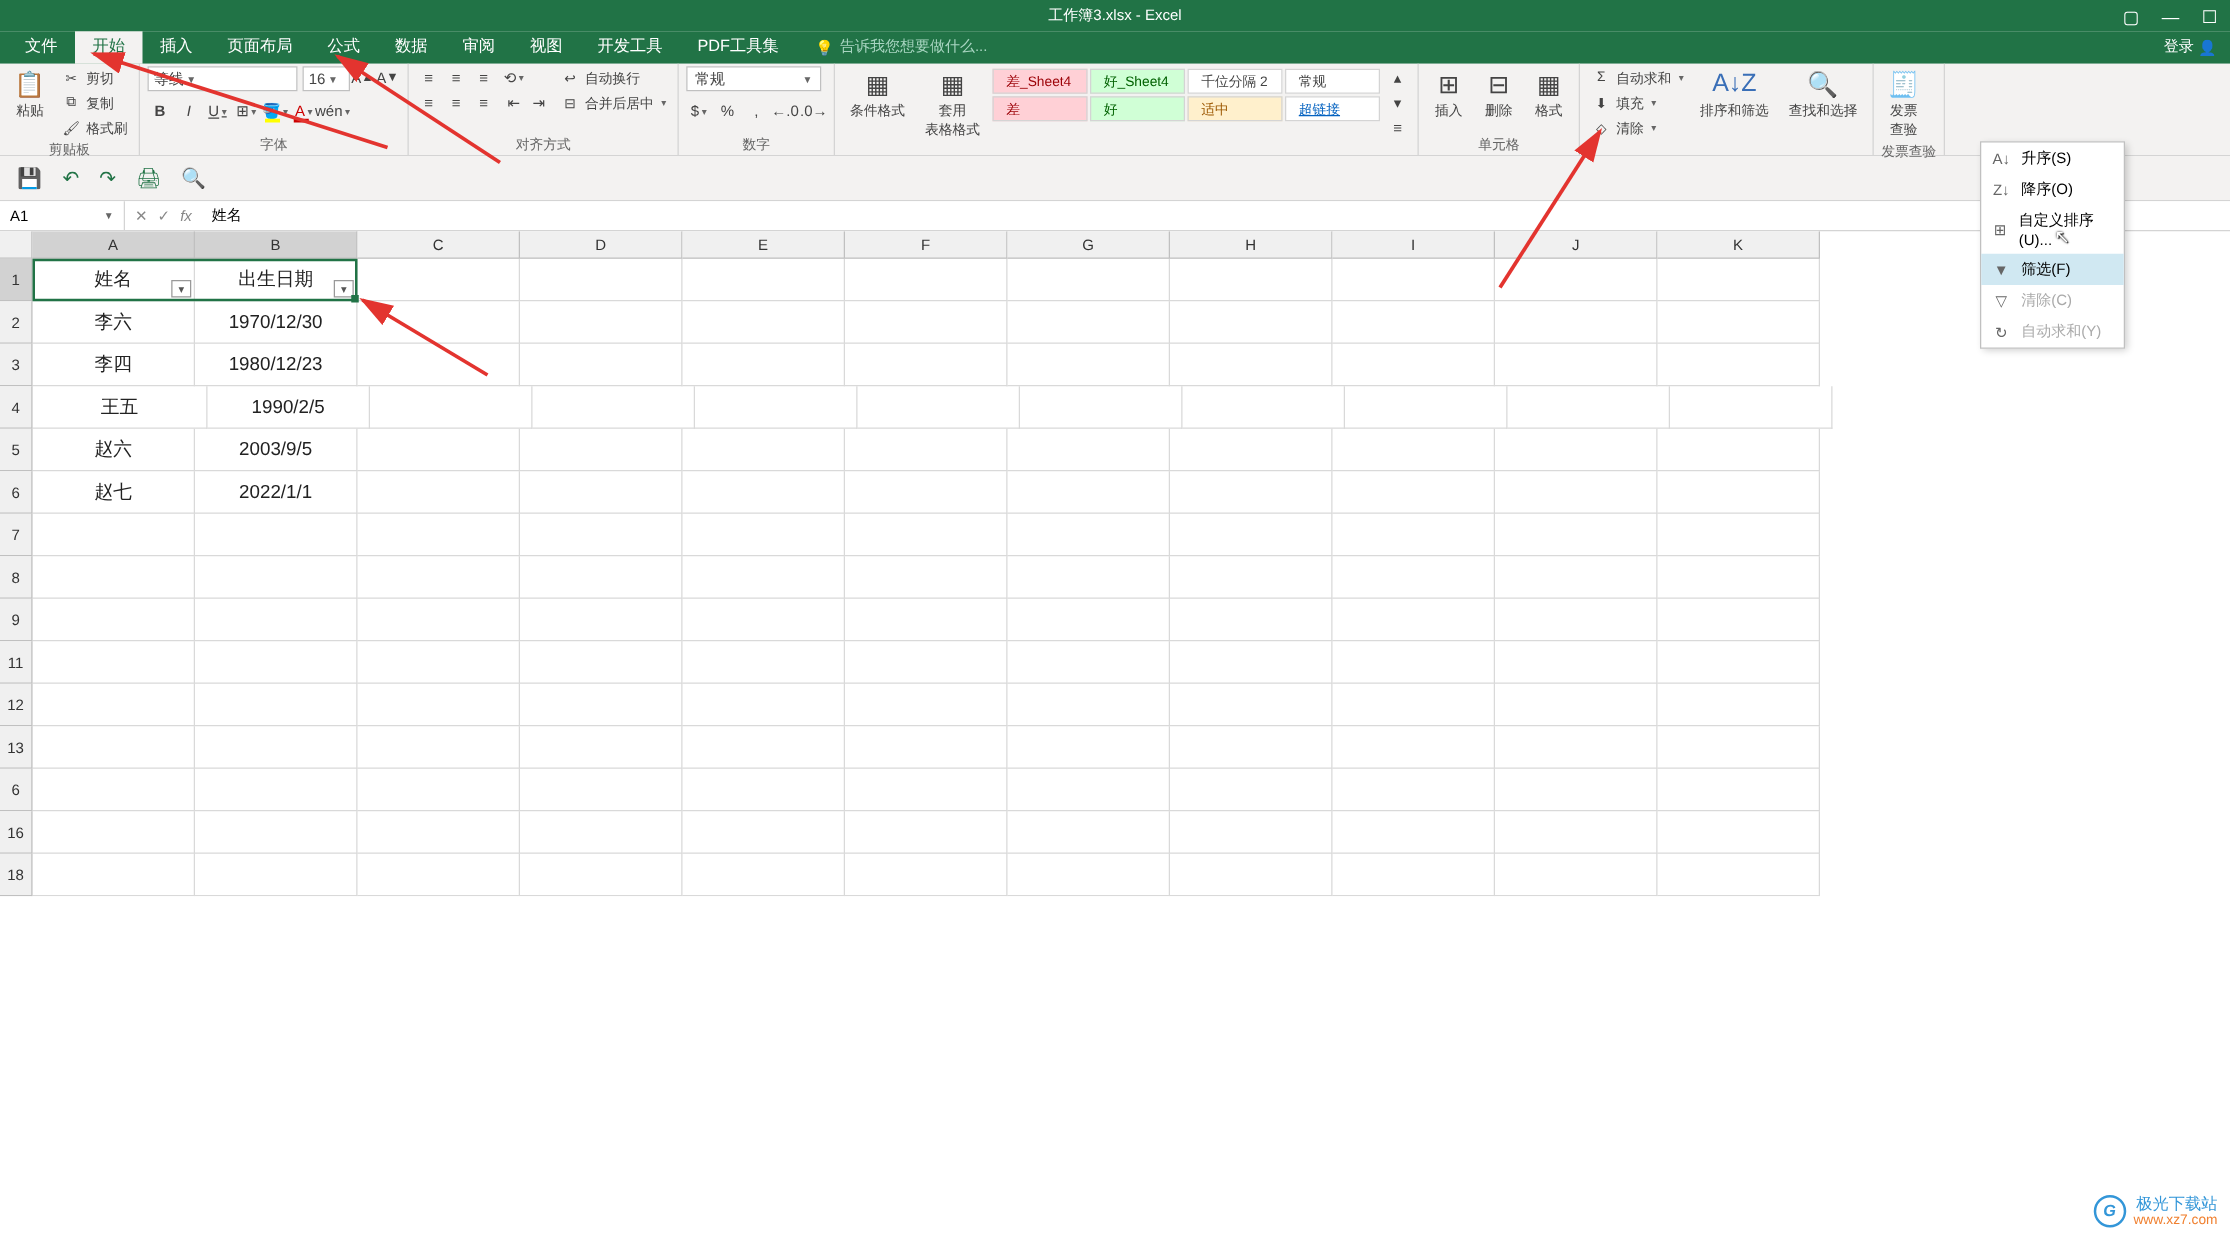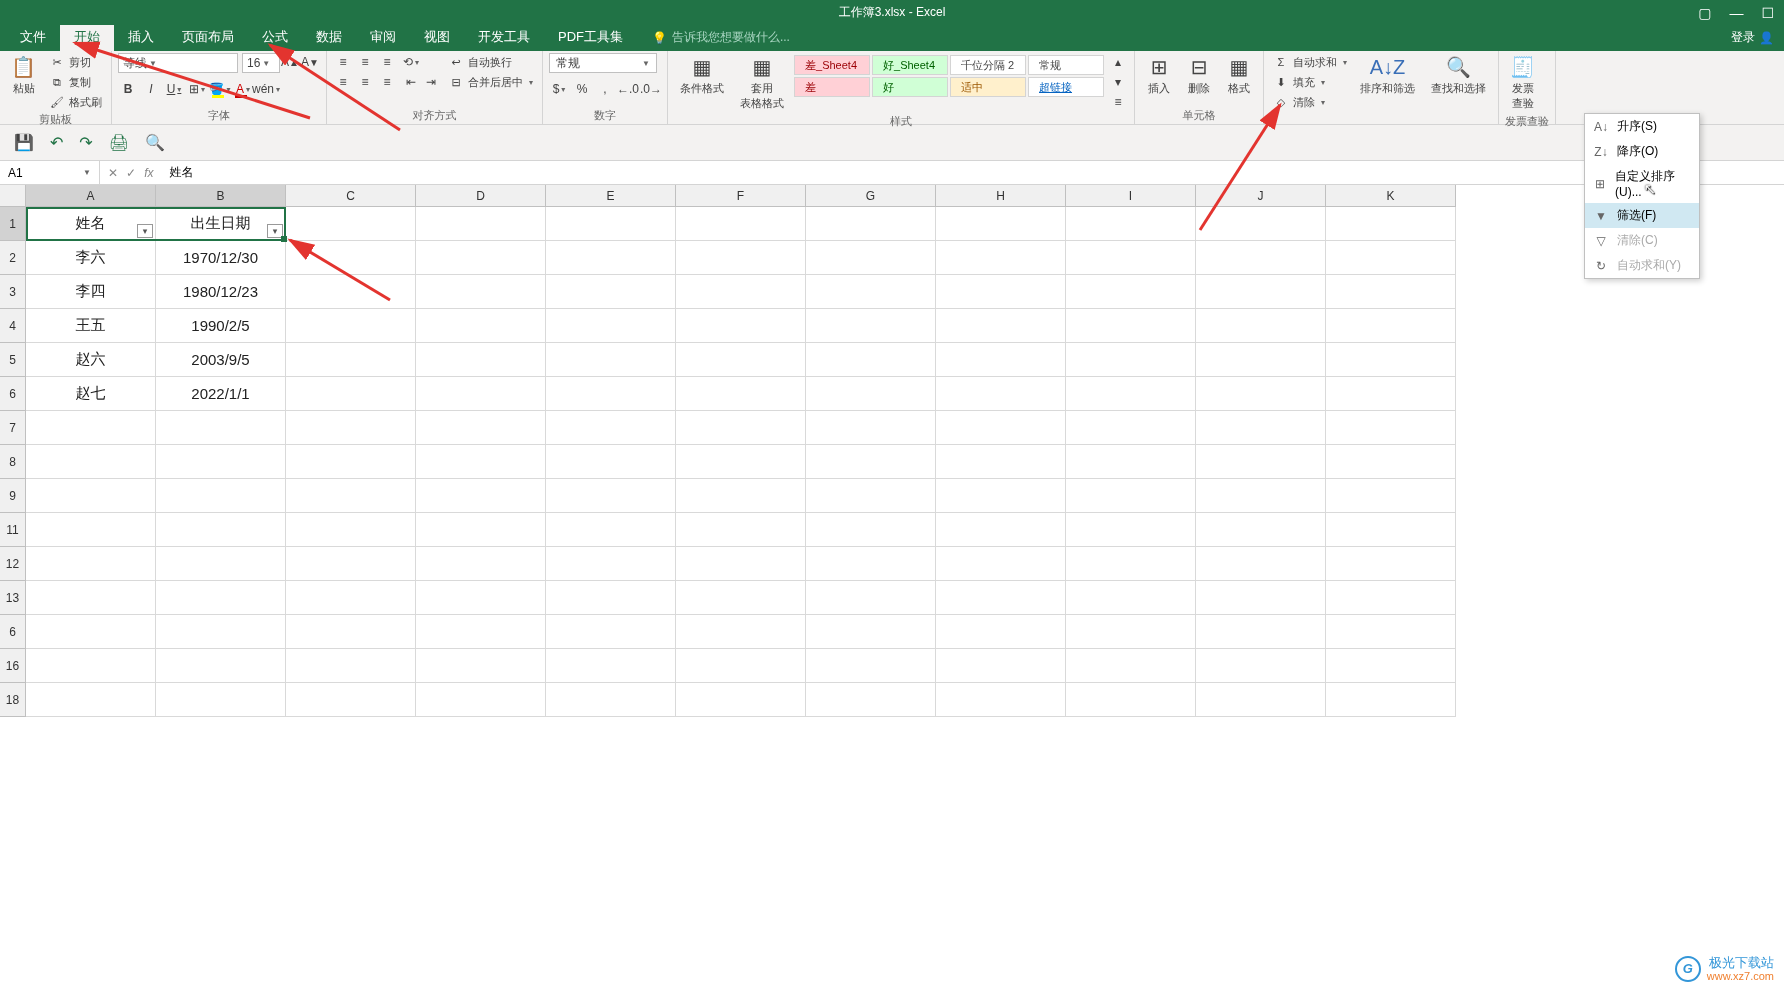--- a/index.html
+++ b/index.html
@@ -214,21 +214,20 @@
         <div class="style-cell" style="background:#d0ffd6;color:#006100">好</div>
         <div class="style-cell" style="background:#fff0cc;color:#9c5700">适中</div>
         <div class="style-cell" style="color:#0563c1;text-decoration:underline">超链接</div>
       </div>
       <div class="vcol" style="justify-content:space-around">
         <span class="mini">▴</span>
         <span class="mini">▾</span>
         <span class="mini">≡</span>
       </div>
     </div>
-    <div class="label">样式</div>
   </div>
 
   <div class="ribbon-group">
     <div class="content">
       <div class="big-btn">
           <span class="ico">⊞</span>
           <span>插入</span>
         </div>
       <div class="big-btn">
           <span class="ico">⊟</span>
@@ -359,21 +358,21 @@
         <div class="cell" style="width:130px;height:34px"></div>
         <div class="cell" style="width:130px;height:34px"></div>
         <div class="cell" style="width:130px;height:34px"></div>
         <div class="cell" style="width:130px;height:34px"></div>
         <div class="cell" style="width:130px;height:34px"></div>
         <div class="cell" style="width:130px;height:34px"></div>
         <div class="cell" style="width:130px;height:34px"></div>
       </div>
       <div style="display:flex">
         <div class="row-h" style="height:34px">4</div>
-        <div class="cell" style="width:130px;height:34px">王五</div>
+        <div class="cell" style="width:140px;height:34px">王五</div>
         <div class="cell" style="width:130px;height:34px">1990/2/5</div>
         <div class="cell" style="width:130px;height:34px"></div>
         <div class="cell" style="width:130px;height:34px"></div>
         <div class="cell" style="width:130px;height:34px"></div>
         <div class="cell" style="width:130px;height:34px"></div>
         <div class="cell" style="width:130px;height:34px"></div>
         <div class="cell" style="width:130px;height:34px"></div>
         <div class="cell" style="width:130px;height:34px"></div>
         <div class="cell" style="width:130px;height:34px"></div>
         <div class="cell" style="width:130px;height:34px"></div>

